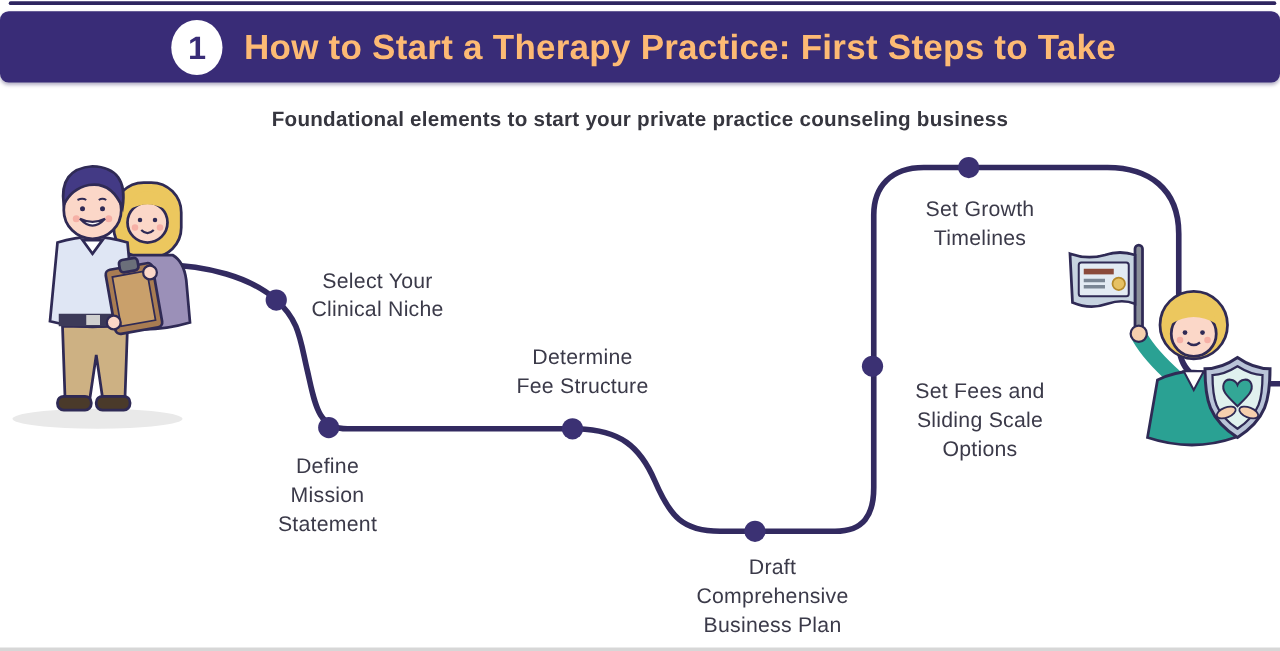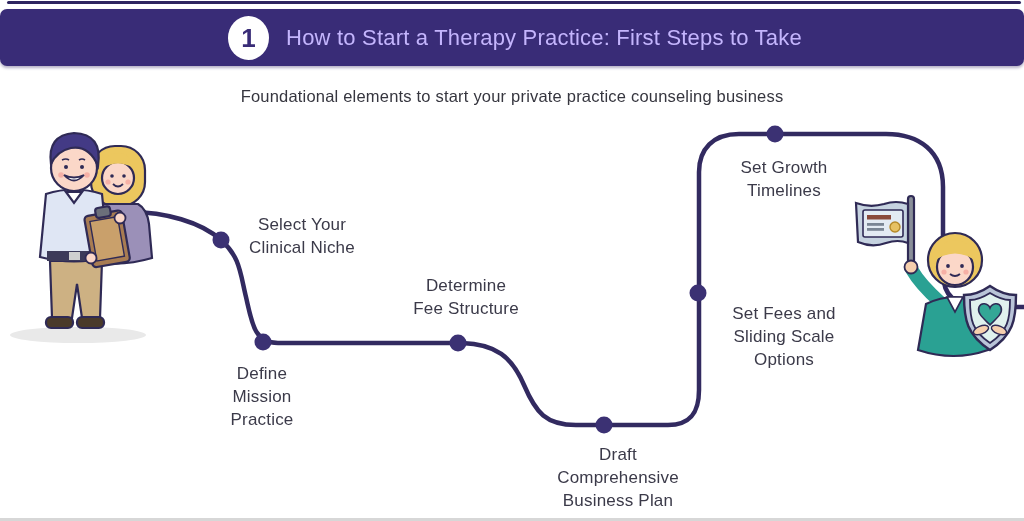--- a/index.html
+++ b/index.html
@@ -14,25 +14,25 @@
     position:absolute;left:0;top:9px;width:1024px;height:57px;background:#392c77;
     border-radius:7px;box-shadow:0 2px 3px rgba(40,30,90,0.35);
     display:flex;align-items:center;justify-content:center;
   }
   .banner-inner{display:flex;align-items:center;gap:17px;padding-left:6px;}
   .step-badge{
     width:41px;height:44px;background:#ffffff;border-radius:50%;
     display:flex;align-items:center;justify-content:center;flex:0 0 auto;
   }
   .step-badge span{color:#392c77;font-size:26px;font-weight:700;line-height:1;}
-  .banner-title{margin:0;color:#c4b5fd;font-size:22px;font-weight:400;letter-spacing:.2px;}
+  .banner-title{margin:0;color:#fdba74;font-size:28px;font-weight:700;letter-spacing:.2px;}
   
   .subtitle{
     position:absolute;left:0;top:87px;width:1024px;text-align:center;
-    color:#36363f;font-size:16.5px;letter-spacing:.2px;
+    color:#36363f;font-size:16.5px;letter-spacing:.2px;font-weight:bold;
   }
   
   .path-svg{position:absolute;left:0;top:0;z-index:1;}
   
   .milestone-label{
     position:absolute;z-index:3;transform:translate(-50%,-50%);
     text-align:center;font-size:17px;line-height:23px;color:#3b3a49;
     white-space:pre-line;letter-spacing:.2px;
   }
   
@@ -82,21 +82,21 @@
     <circle cx="458" cy="343" r="8.5" fill="#3b3173"></circle>
     <circle cx="604" cy="425" r="8.5" fill="#3b3173"></circle>
     <circle cx="698" cy="293" r="8.5" fill="#3b3173"></circle>
     <circle cx="775" cy="134" r="8.5" fill="#3b3173"></circle>
   </svg>
 
   <div class="milestone-label" style="left:302px;top:236px;text-align:center;">Select Your
 Clinical Niche</div>
   <div class="milestone-label" style="left:262px;top:396px;">Define
 Mission
-Practice</div>
+Statement</div>
   <div class="milestone-label" style="left:466px;top:297px;text-align:center;">Determine
 Fee Structure</div>
   <div class="milestone-label" style="left:606px;top:477px;margin-left:12px;">Draft
 Comprehensive
 Business Plan</div>
   <div class="milestone-label" style="left:784px;top:179px;">Set Growth
 Timelines</div>
   <div class="milestone-label" style="left:784px;top:336px;">Set Fees and
 Sliding Scale
 Options</div>

